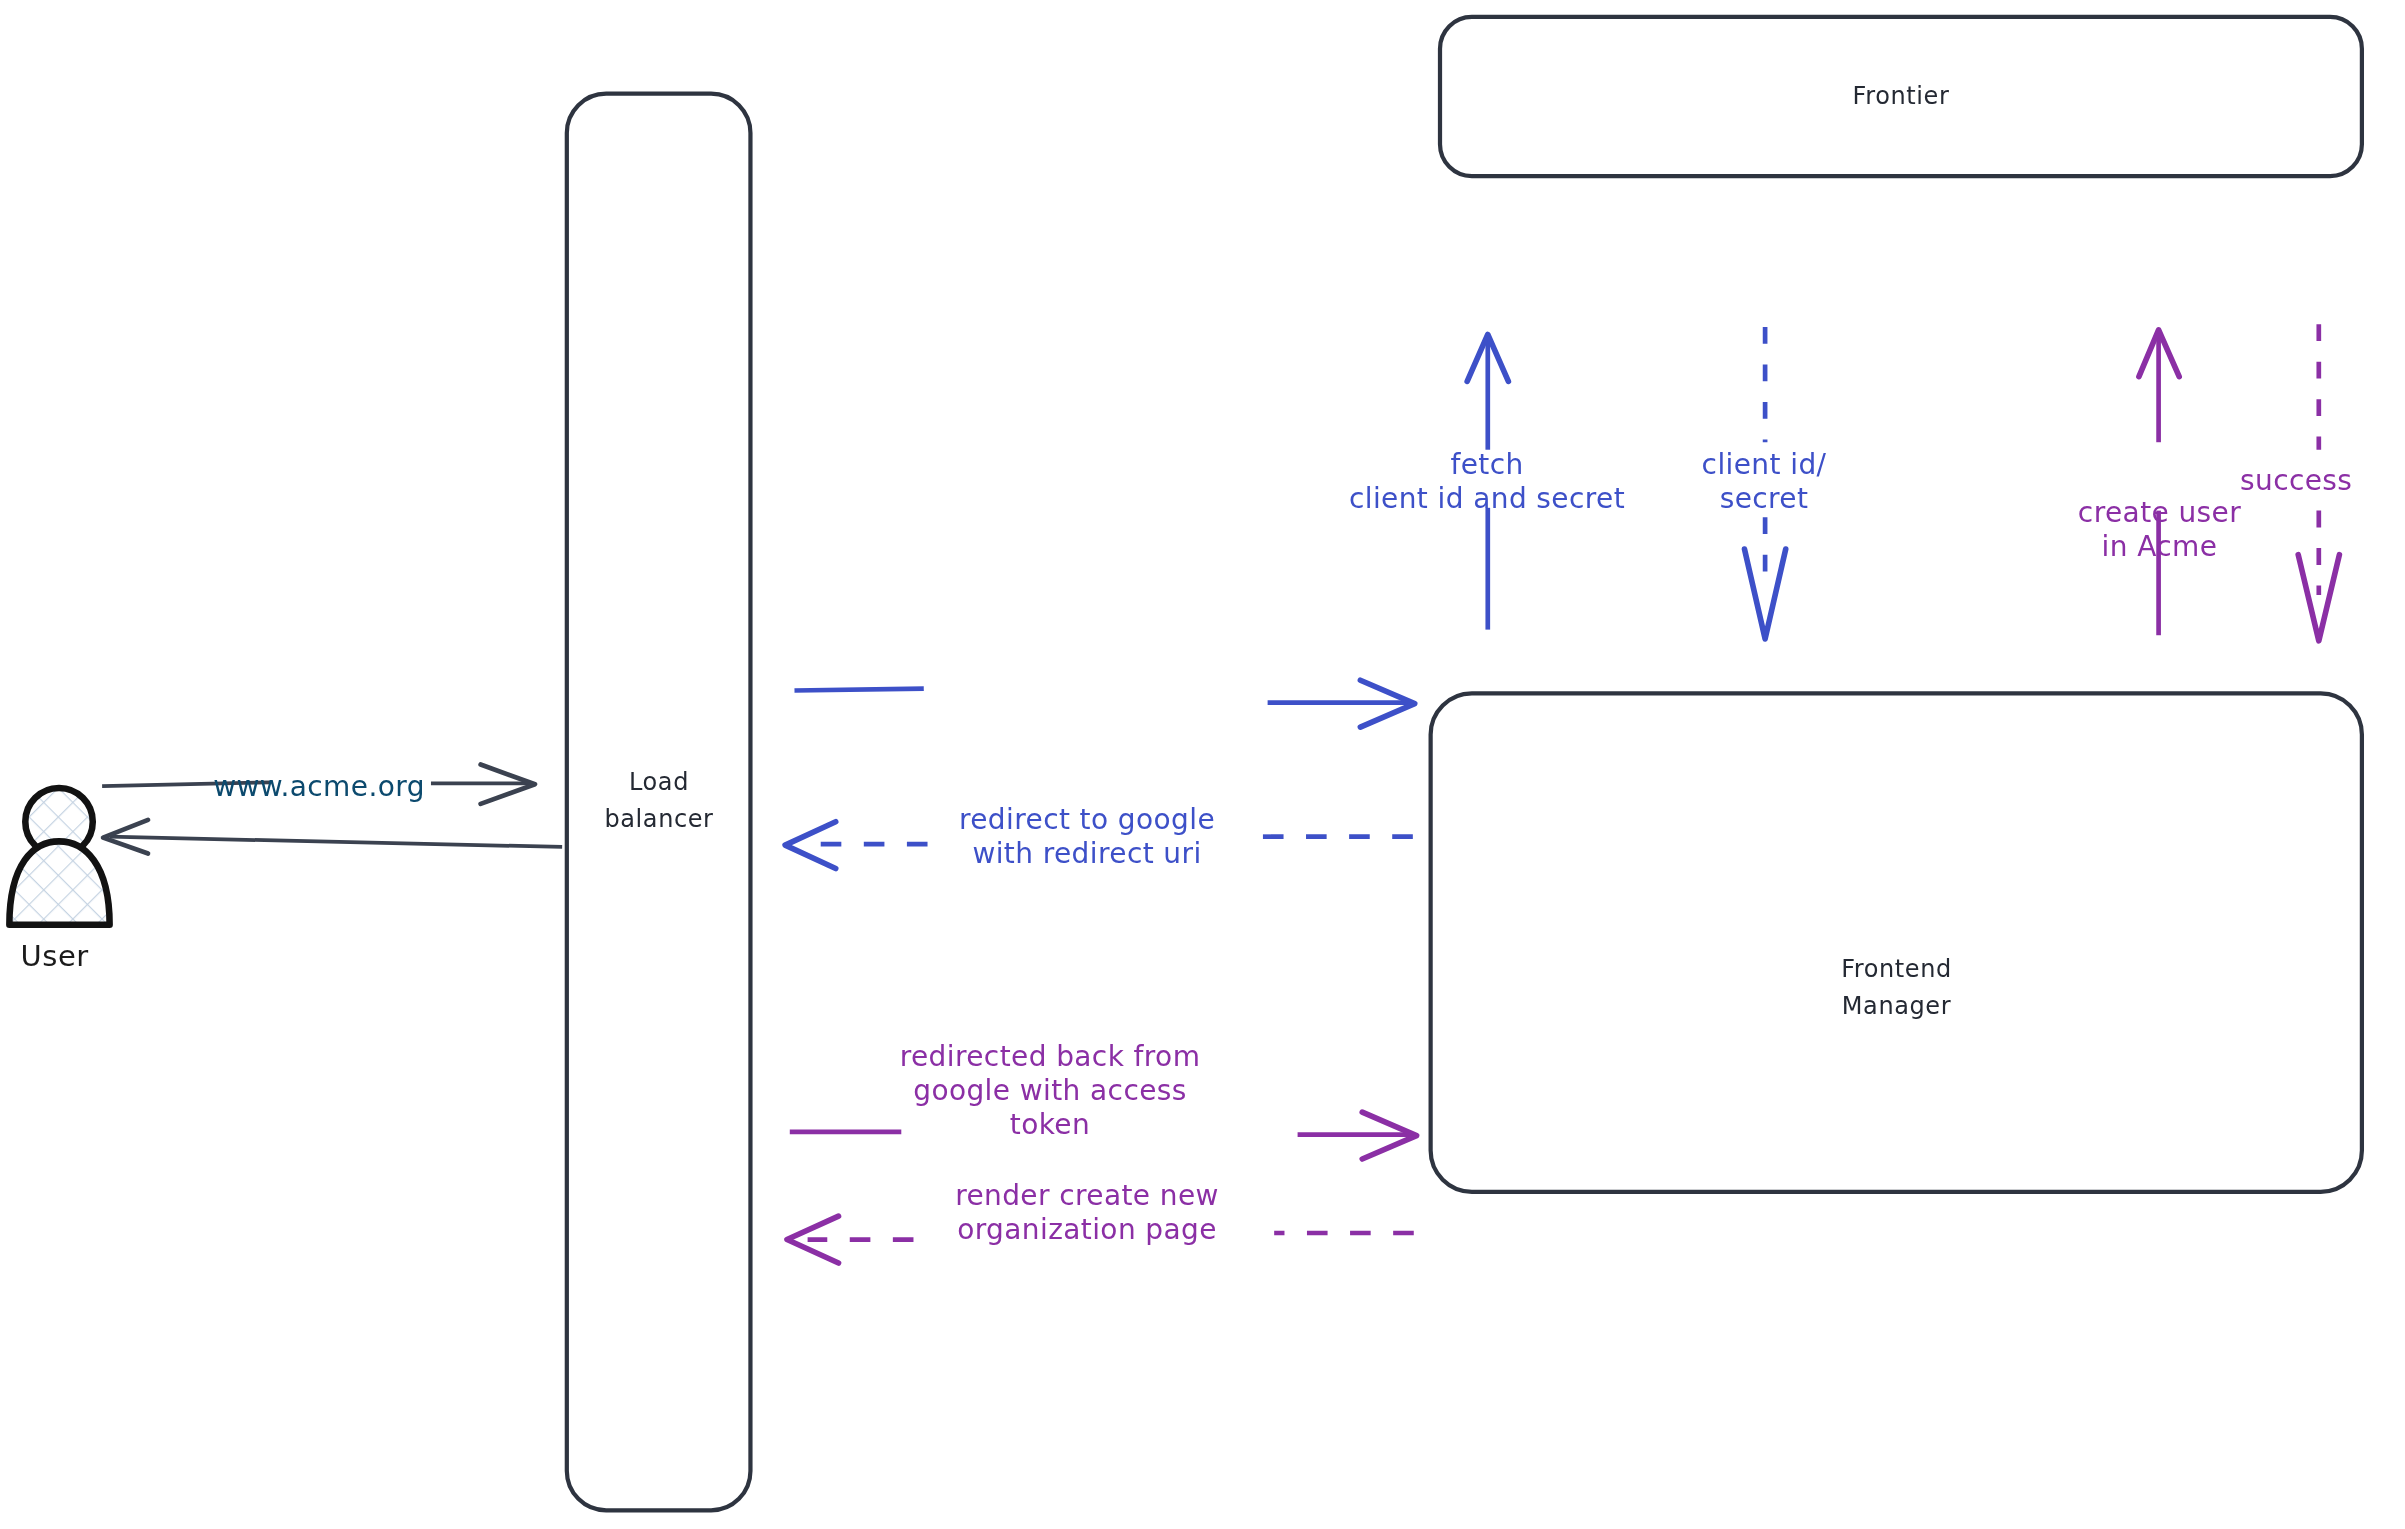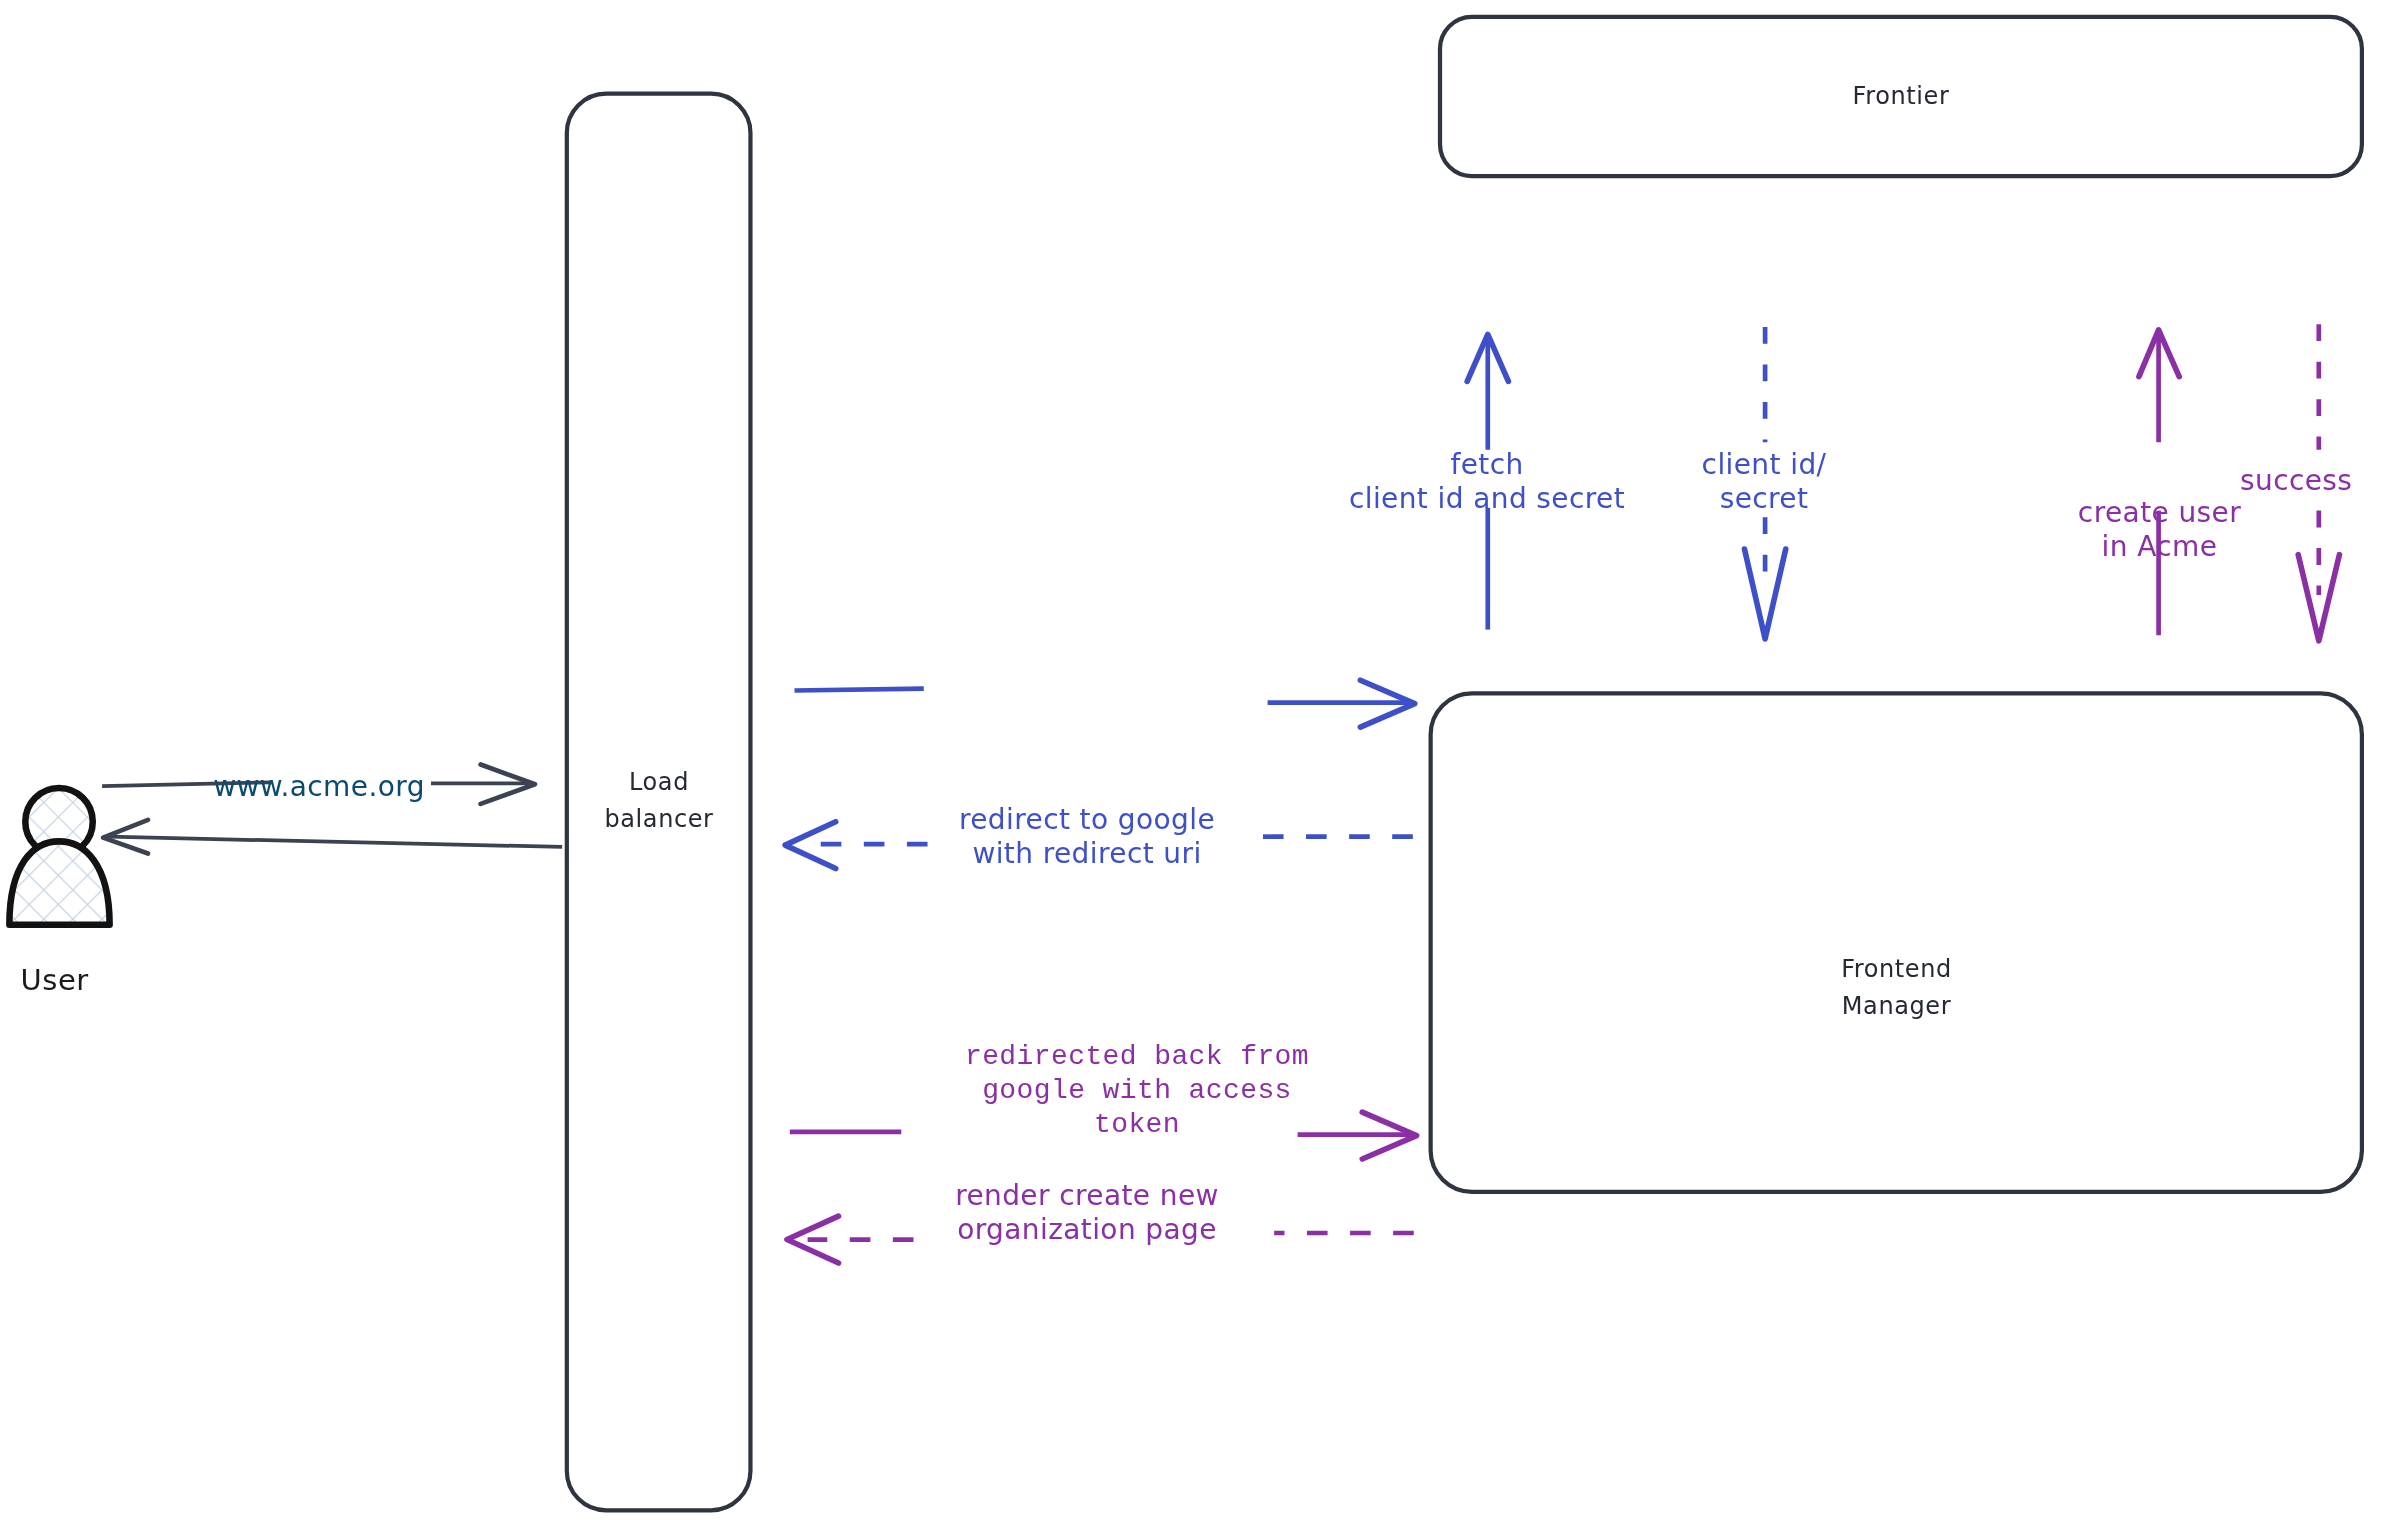--- a/index.html
+++ b/index.html
@@ -136,37 +136,37 @@
     </g>
 
     <g stroke="#8b2fa5" fill="none" stroke-width="5">
       <path d="M1509 1316 L1360 1316" stroke-dasharray="22 24"></path>
       <path d="M975 1323 L862 1323" stroke-dasharray="22 24"></path>
       <path d="M895 1298 L840 1323 L895 1348" stroke-width="6" stroke-linejoin="round" stroke-linecap="round"></path>
     </g>
 
   </svg>
 
-  <div class="actor-caption" style="left:20.6px; top:939px;margin-top:24px;">User</div>
+  <div class="actor-caption" style="left:20.6px; top:939px;">User</div>
 
   <div class="node-label" style="left:567px; top:764px; width:184px;">Load
 balancer</div>
 
   <div class="node-label" style="left:1440px; top:78px; width:922px;">Frontier</div>
 
   <div class="node-label" style="left:1431px; top:951px; width:931px;">Frontend
 Manager</div>
 
   <div class="edge-label grey" style="left:155px; top:770px; width:328px;">www.acme.org</div>
 
 
   <div class="edge-label blue" style="left:909px; top:803px; width:356px;">redirect to google
 with redirect uri</div>
 
-  <div class="edge-label purple" style="left:926px; top:1040px; width:422px;font-family:Liberation Mono, monospace;">redirected back from
+  <div class="edge-label purple" style="left:839px; top:1040px; width:422px;">redirected back from
 google with access
 token</div>
 
   <div class="edge-label purple" style="left:895px; top:1179px; width:384px;">render create new
 organization page</div>
 
   <div class="edge-label blue" style="left:1295px; top:448px; width:384px;">fetch
 client id and secret</div>
 
   <div class="edge-label blue" style="left:1660px; top:448px; width:208px;">client id/

